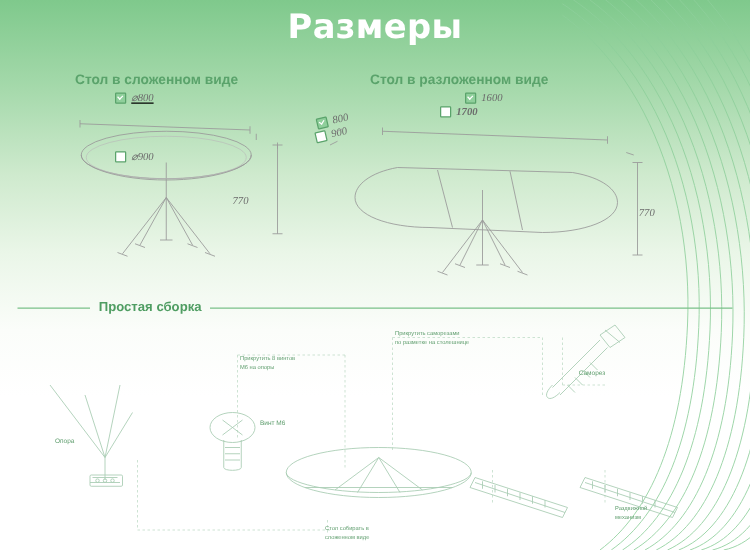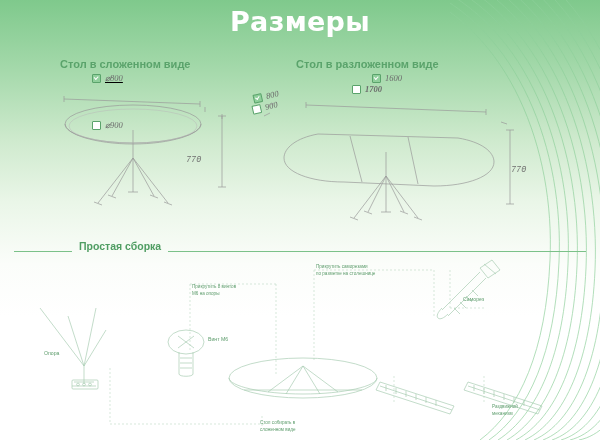--- a/index.html
+++ b/index.html
@@ -44,26 +44,26 @@
   }
   #opt-d800{left:92px;top:73px;text-decoration:underline;}
   #opt-d900{left:92px;top:84px;margin-top:36px;}
   #opt-1600{left:372px;top:73px;}
   #opt-1700{left:352px;top:84px;font-weight:bold;}
   #opt-800{left:253px;top:91px;transform:rotate(-13deg);}
   #opt-900{left:252px;top:102px;transform:rotate(-13deg);}
 
   .dimlbl{
     position:absolute;font-size:8.5px;color:#6e6e6e;font-style:italic;
-    font-family:Liberation Mono, monospace;white-space:nowrap;
+    font-family:Liberation Serif, serif;white-space:nowrap;
   }
   #dim-770-left{left:186px;top:155px;}
   #dim-770-right{left:511px;top:165px;}
 
-  #asm-head-wrap{position:absolute;left:14px;top:240px;width:572px;display:flex;align-items:flex-end;gap:7px;}
+  #asm-head-wrap{position:absolute;left:14px;top:240px;width:572px;display:flex;align-items:center;gap:7px;}
   #asm-rule-left{height:1px;background:#7bc189;width:58px;flex:none;}
   #asm-head{font-size:10.5px;font-weight:bold;color:#4f9d62;white-space:nowrap;font-family:"Liberation Sans", sans-serif;}
   #asm-rule-right{height:1px;background:#7bc189;flex:1;}
 
   .note{
     position:absolute;font-size:4.6px;color:#5e9d6d;line-height:1.5;
     white-space:pre-line;font-family:"Liberation Sans", sans-serif;
   }
   #note-screws{left:192px;top:284px;}
   #note-selftap{left:316px;top:264px;}

